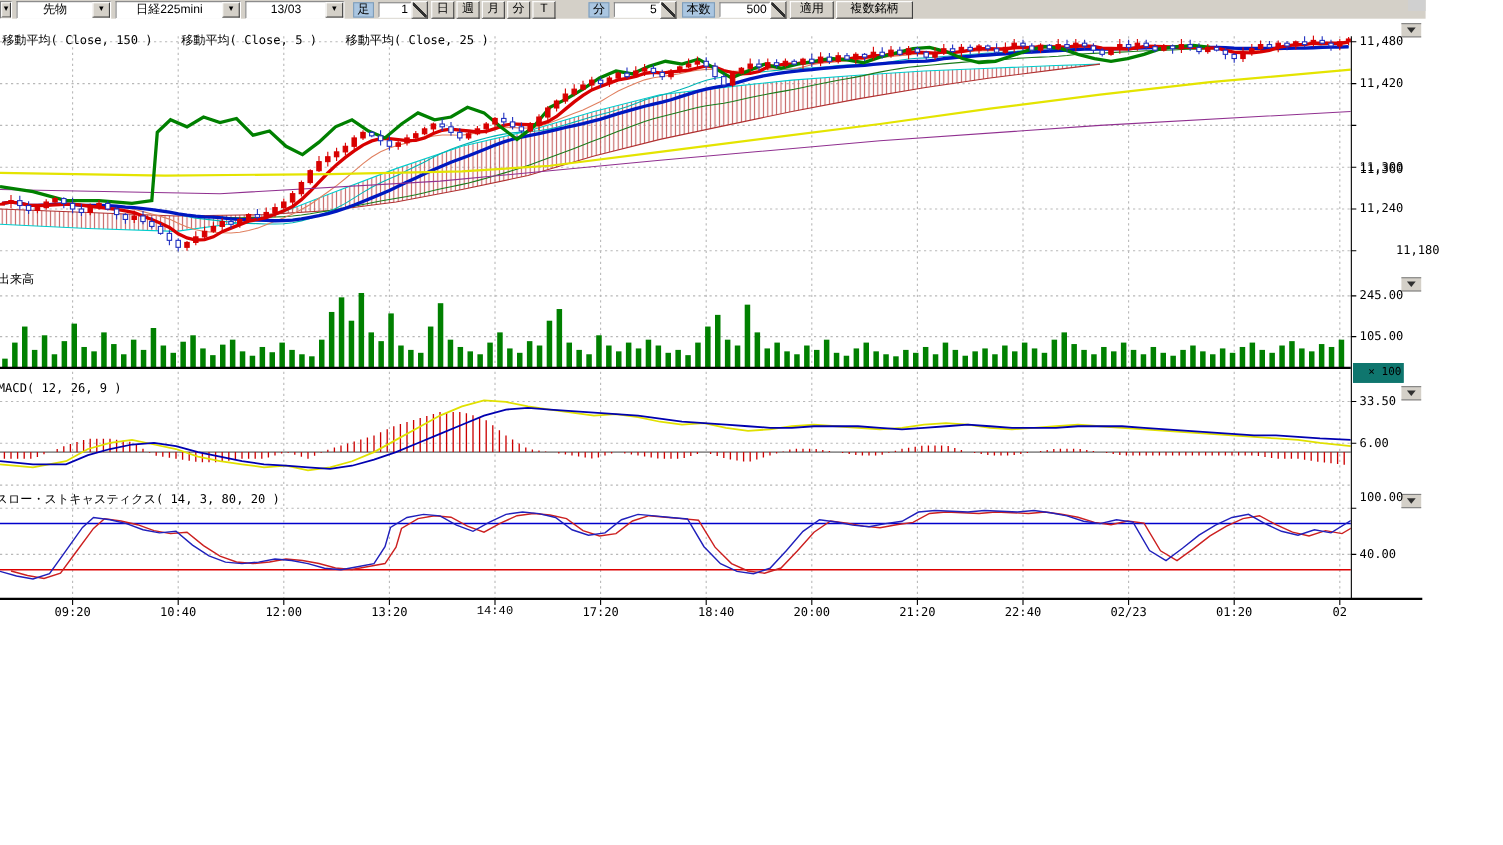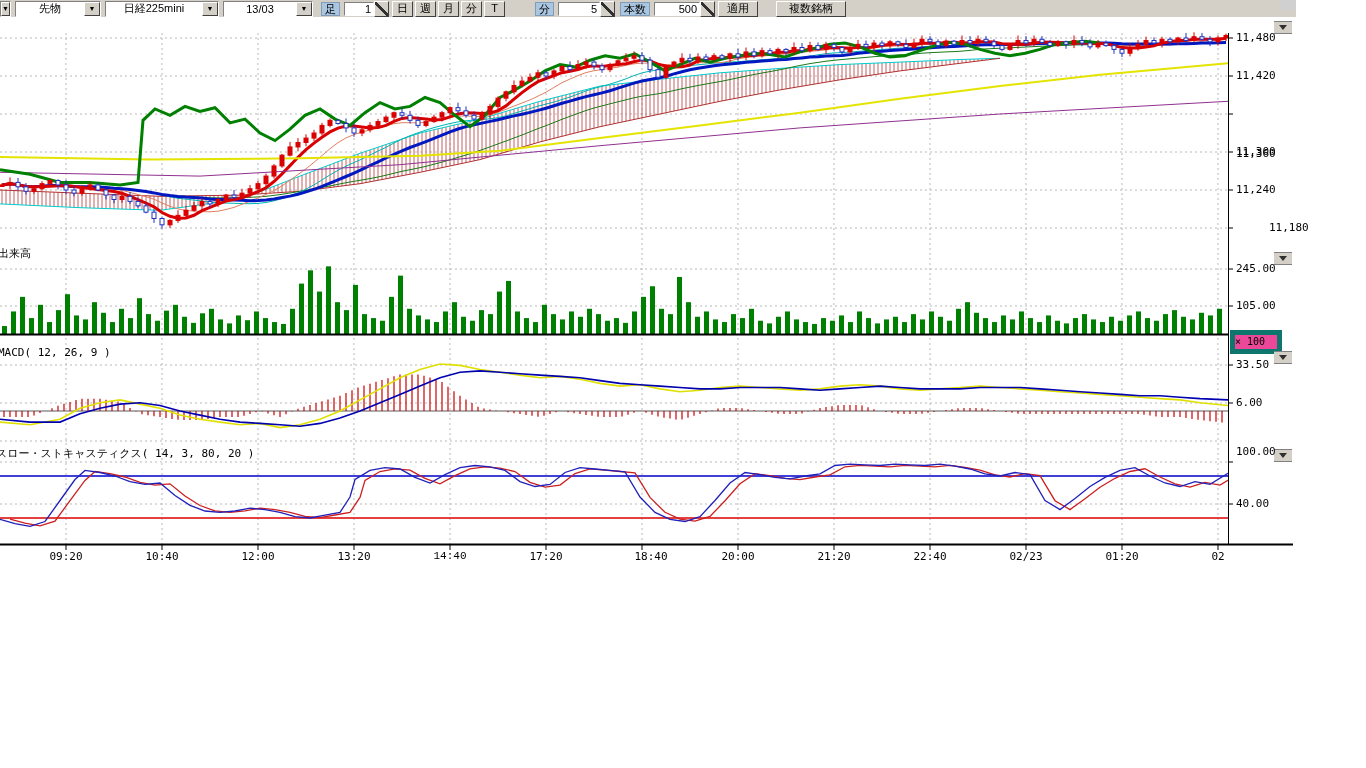--- a/index.html
+++ b/index.html
@@ -23,22 +23,22 @@
   .tbtn{background:#d4d0c8;border:1px solid;border-color:#fff #404040 #404040 #fff;height:14px;line-height:13px;
         padding:0 3px;margin-right:2px;text-align:center;}
   
   .legend{position:absolute;left:2px;white-space:nowrap;z-index:3;}
   .legend span{margin-right:26px;}
   
   #chart-svg{position:absolute;left:0;top:0;z-index:1;}
   .panel-label{position:absolute;z-index:3;white-space:nowrap;}
   .ytick{position:absolute;left:1236px;z-index:3;}
   .xtick{position:absolute;z-index:3;top:550px;transform:translateX(-50%);}
-  .mult-box{position:absolute;left:1230px;top:330px;width:42px;height:14px;border:5px solid #0f766e;
-            background:#ec4899;z-index:3;text-align:left;line-height:14px;font-size:10px;}
+  .mult-box{position:absolute;left:1230px;top:330px;width:42px;height:14px;border:2px solid #0f766e;
+            background:#0f766e;z-index:3;text-align:right;line-height:14px;font-size:10px;}
   .droparr{position:absolute;left:1274px;width:18px;height:11px;z-index:3;background:#d4d0c8;
            border-top:1px solid #808080;border-bottom:1px solid #808080;
            display:flex;align-items:center;justify-content:center;}
   .droparr:after{content:"";width:0;height:0;border:4px solid transparent;border-top:5px solid #303030;margin-top:4px;}
   .corner{position:absolute;left:1280px;top:0;width:16px;height:10px;background:#d0d0d0;z-index:2;}
 </style>
 </head>
 <body>
 
 <div id="app">
@@ -69,24 +69,25 @@
         <span class="tbtn" style="width: 13px;">分</span>
         <span class="tbtn" style="width: 13px;">T</span>
       </span>
     <span class="tlabel" style="margin-left:28px">分</span>
     <span class="tfield" style="width:36px">5</span>
     <span class="spinbtn"></span>
     <span class="tlabel">本数</span>
     <span class="tfield" style="width:40px">500</span>
     <span class="spinbtn"></span>
     <span class="tbtn" style="width:32px">適用</span>
-    <span class="tbtn" style="width:62px;margin-left:16px">複数銘柄</span>
+    <span class="tbtn" style="width:62px;">複数銘柄</span>
   </div>
   <div class="corner"></div>
 
+  <div class="legend" style="top:29px" id="legend2"><span>移動平均( Close, 150 )</span><span>移動平均( Close, 5 )</span><span>移動平均( Close, 25 )</span></div>
 
   <svg id="chart-svg" width="1296" height="572">
       <defs>
         <pattern id="hatch" width="4" height="4" patternUnits="userSpaceOnUse">
           <path d="M2 0V4" stroke="#c46060" stroke-width="1"></path>
         </pattern>
         <clipPath id="clipPrice">
           <rect x="0" y="32" width="1228" height="210"></rect>
         </clipPath>
         <clipPath id="clipMacd">

